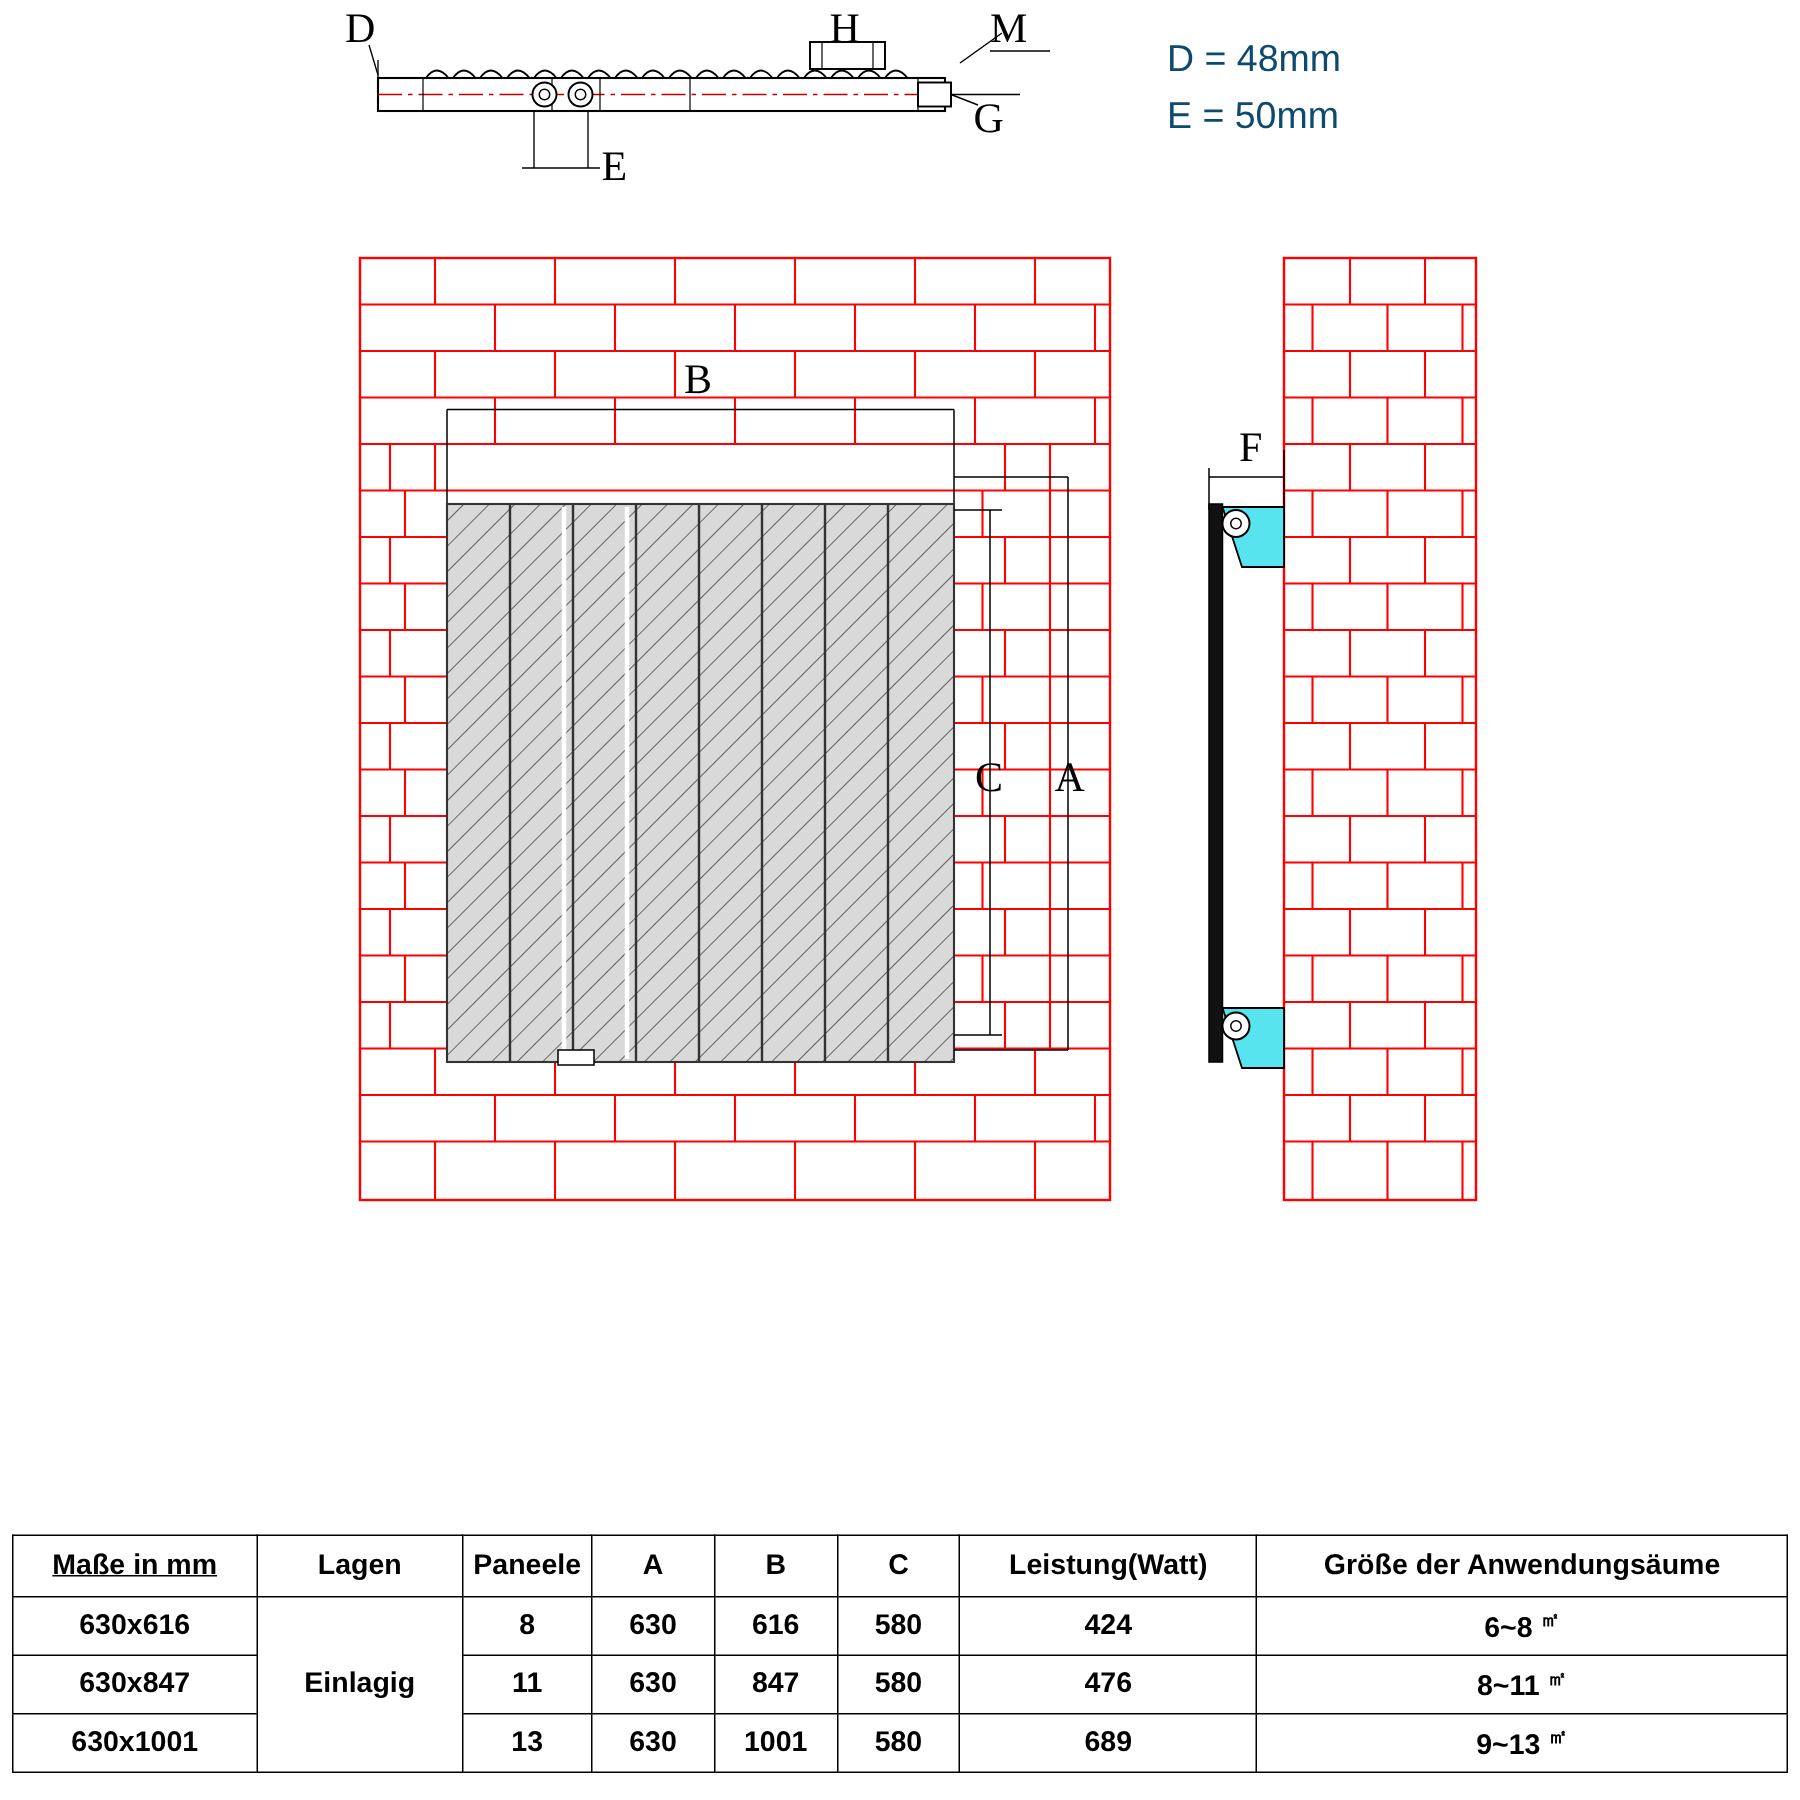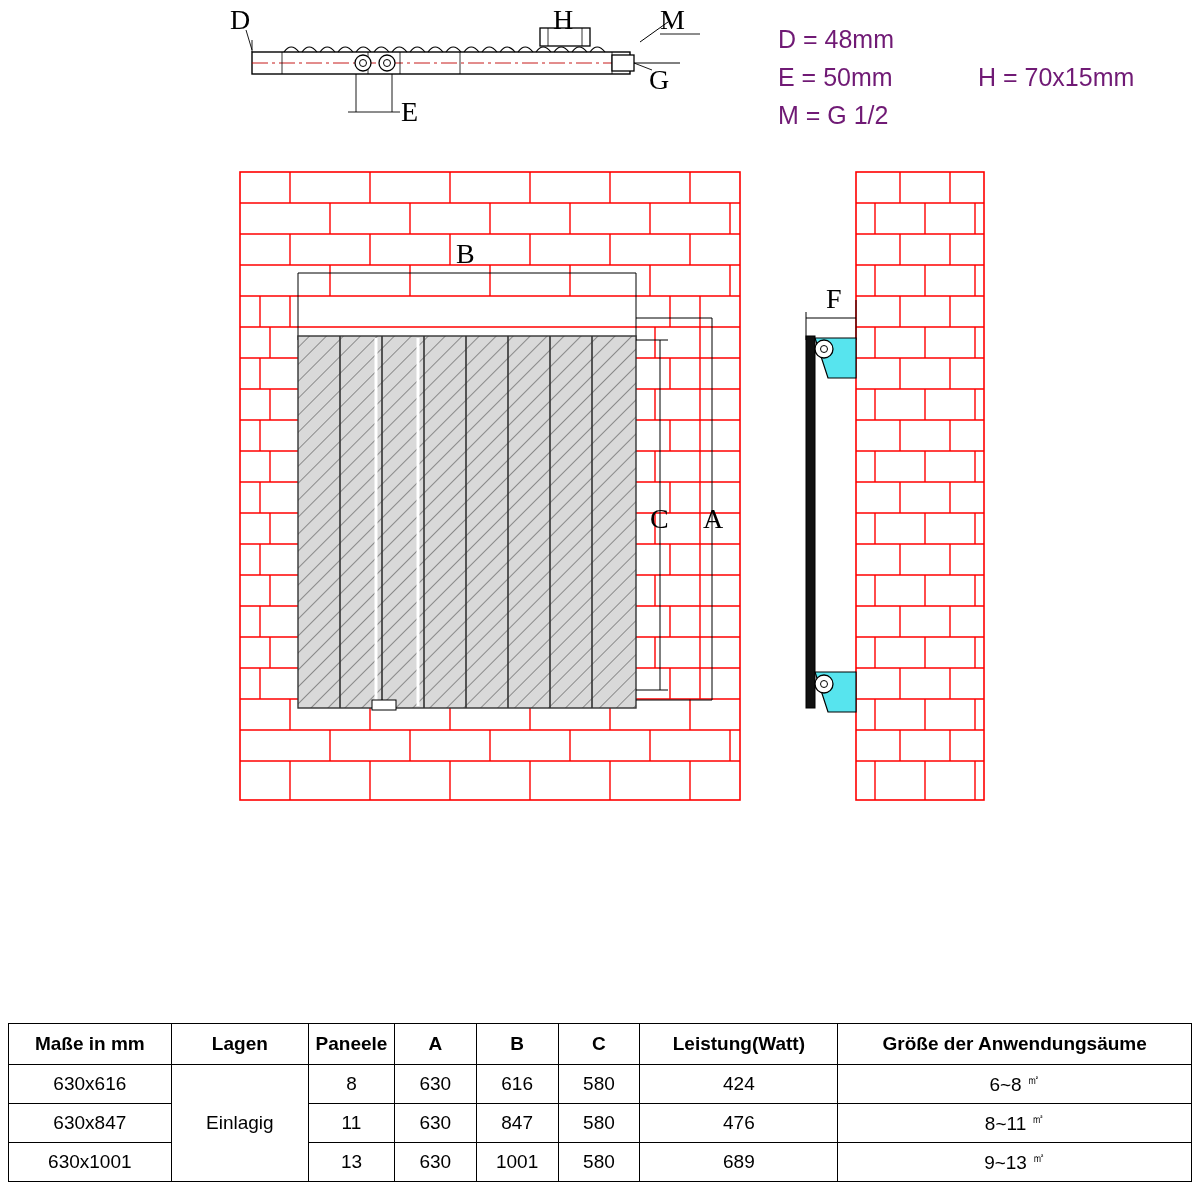--- a/index.html
+++ b/index.html
@@ -29,21 +29,21 @@
   }
   
   .specs {
     position: absolute;
     left: 778px;
     top: 20px;
     width: 410px;
     font-family: "Liberation Sans", sans-serif;
     font-size: 25px;
     line-height: 38px;
-    color: #701a75;
+    color: #0c4a6e;
   }
   .specs .row {
     display: flex;
   }
   .specs .col-l { width: 200px; }
   .specs .col-r { width: 210px; }
 
   
   .letter {
     position: absolute;
@@ -65,30 +65,30 @@
     width: 1184px;
     font-family: "Liberation Sans", sans-serif;
   }
   table.spec-table th,
   table.spec-table td {
     border: 1px solid #000;
     text-align: center;
     vertical-align: middle;
     padding: 0;
     height: 38px;
-    font-weight: normal;
+    font-weight: bold;
     font-size: 19px;
     color: #000;
   }
   table.spec-table thead th {
     font-weight: bold;
     height: 40px;
     font-size: 19px;
   }
-  .col-masse { width: 160px; }
+  .col-masse { width: 160px; text-decoration: underline; }
   .col-lagen { width: 135px; }
   .col-paneele { width: 84px; }
   .col-a { width: 80px; }
   .col-b { width: 80px; }
   .col-c { width: 80px; }
   .col-leistung { width: 195px; }
   .col-groesse { width: 349px; }
   .sup { font-size: 13px; vertical-align: super; }
 </style>
 </head>
@@ -455,24 +455,22 @@
   <span class="letter" style="left:650px; top:505px;">C</span>
   <span class="letter" style="left:703px; top:505px;">A</span>
   <span class="letter" style="left:826px; top:285px;">F</span>
 
   <div class="specs">
     <div class="row">
       <div class="col-l">D = 48mm</div>
     </div>
     <div class="row">
       <div class="col-l">E = 50mm</div>
-      <div class="col-r">H = 70x15mm</div>
     </div>
     <div class="row">
-      <div class="col-r">M = G 1/2</div>
     </div>
   </div>
 
   <div class="table-wrap">
     <table class="spec-table">
       <thead>
         <tr>
           <th class="col-masse">Maße in mm</th>
           <th class="col-lagen">Lagen</th>
           <th class="col-paneele">Paneele</th>

